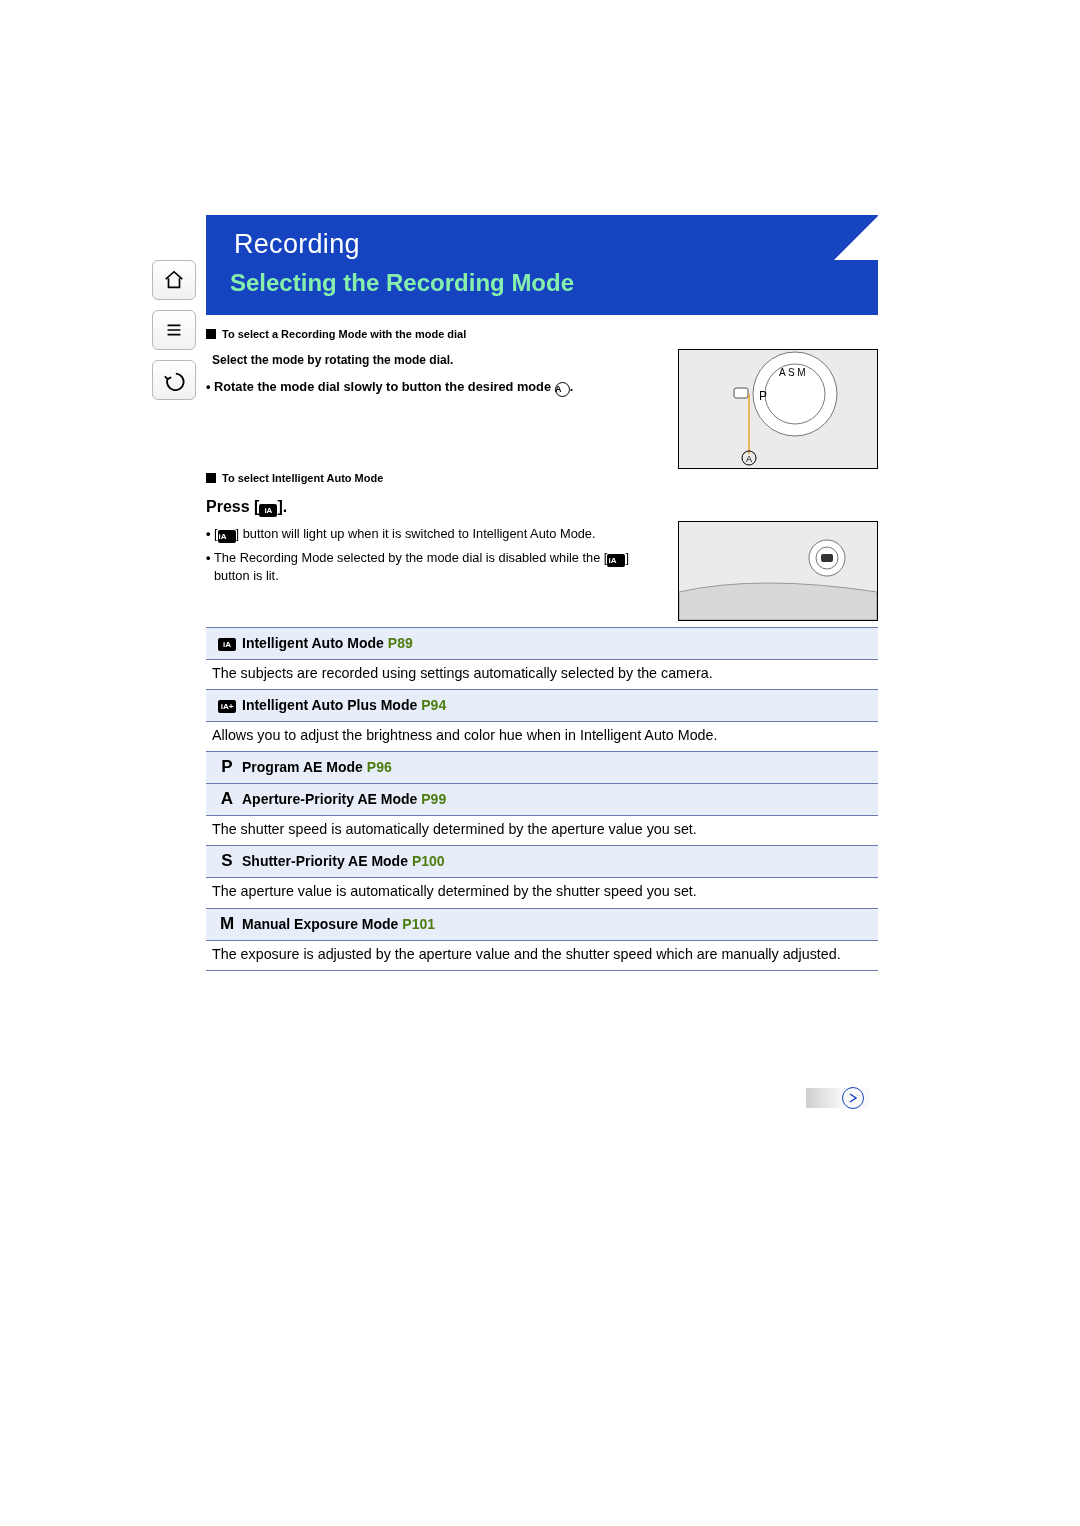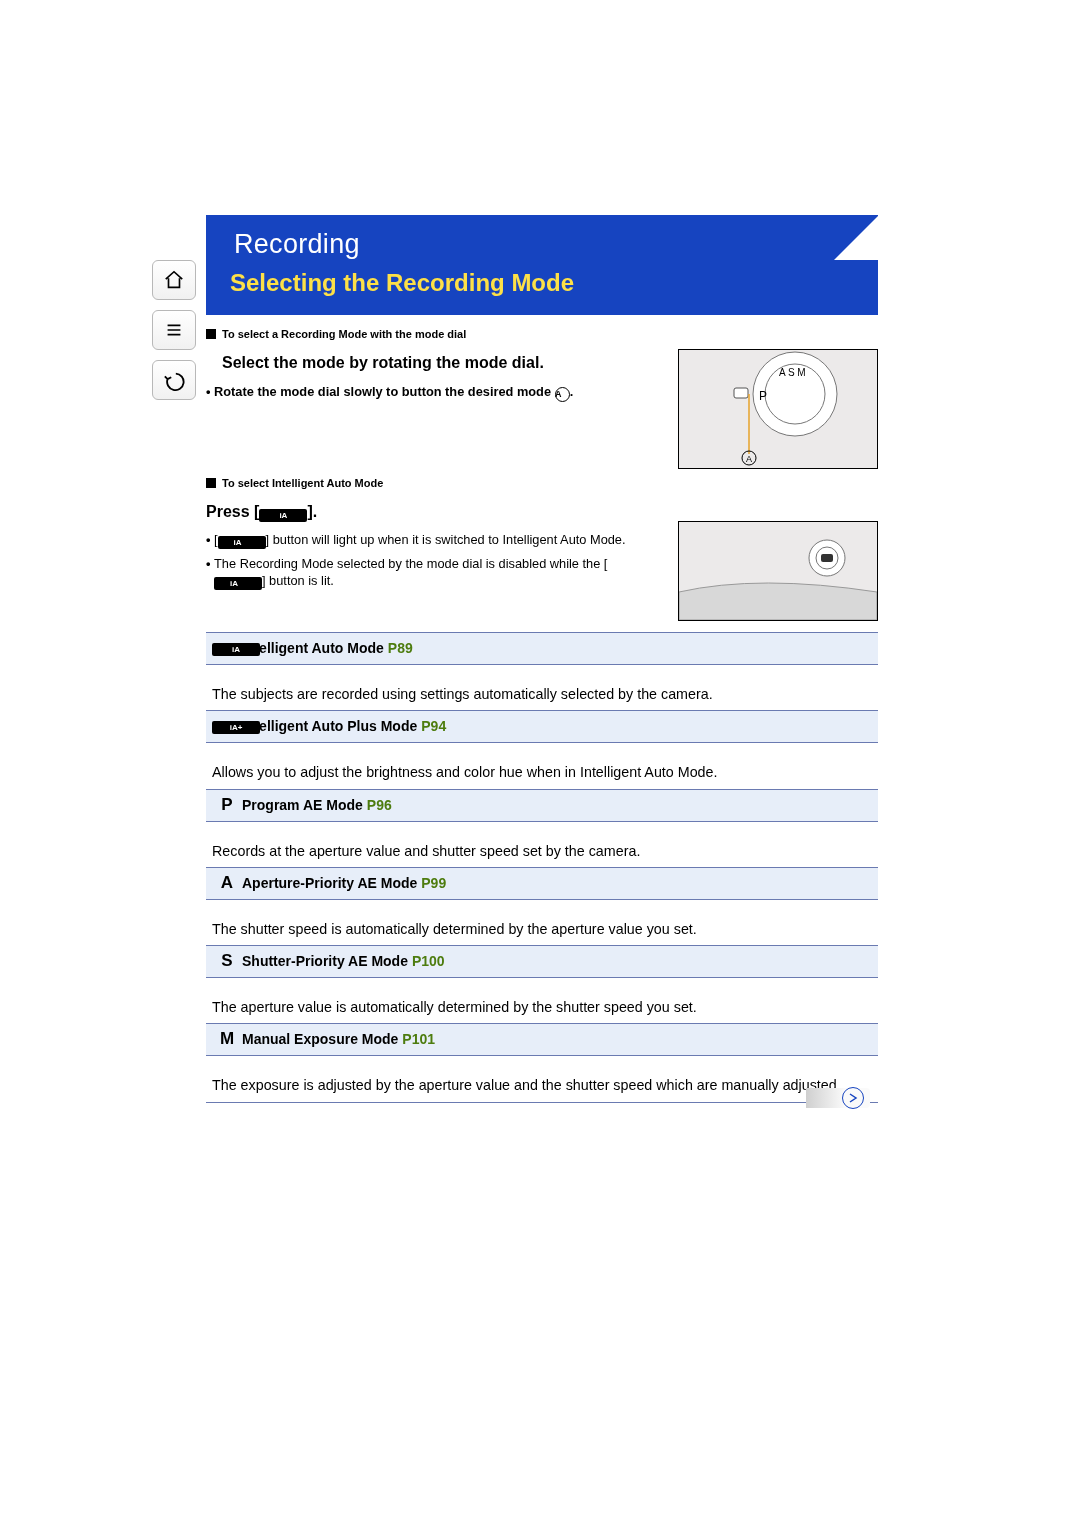--- a/index.html
+++ b/index.html
@@ -54,21 +54,21 @@
     border-right: 45px solid #ffffff;
   }
   .breadcrumb {
     color: #ffffff;
     font-size: 27px;
     font-weight: 400;
     padding: 14px 0 0 28px;
     letter-spacing: 0.3px;
   }
   .chapter-title {
-    color: #fde047;
+    color: #86efac;
     font-size: 24px;
     font-weight: bold;
     padding: 9px 0 0 24px;
   }
   .content {
     position: absolute;
     left: 206px;
     top: 327px;
     width: 672px;
     font-size: 14.3px;
@@ -82,22 +82,22 @@
   .sub-heading::before {
     content: "";
     display:inline-block;
     width:10px;height:10px;
     background:#000;
     margin-right:6px;
     vertical-align: -1px;
   }
   .instruction {
     font-weight: bold;
-    font-size: 16px;
-    margin: 0 0 10px 16px;
+    font-size: 12px;
+    margin: 0 0 10px 6px;
   }
   .note {
     font-size: 12.8px;
     margin: 0 0 6px 0;
     padding-left: 8px;
     text-indent: -8px;
   }
   .note::before { content: "• "; font-weight:bold;}
   .note.bold { font-weight: bold; }
   .circled {
@@ -117,21 +117,21 @@
     height: 13px;
     background:#000;
     color:#fff;
     border-radius:2px;
     font-size:8px;
     font-weight:bold;
     text-align:center;
     line-height:13px;
     vertical-align:-1px;
     font-family:Arial;
-    padding:0 15px;
+    padding:0 0;
   }
   .press-line {
     font-weight: bold;
     font-size: 16px;
     margin: 8px 0 8px 0;
   }
   .section2 { margin-top: 74px; }
   .textcol { width: 430px; }
   .diagram {
     position:absolute;
@@ -161,21 +161,21 @@
   .mode-row-h .sym {
     width: 30px;
     font-size: 17px;
     font-weight: bold;
     font-family: Arial;
     text-align:center;
   }
   .mode-row-h .sym .ia-icon{ vertical-align:1px;}
   .mode-row-h .pref { color:#4d7c0f; font-weight:bold; margin-left:4px;}
   .mode-row-d {
-    padding: 20px 6px 6px 6px;
+    padding: 4px 6px 6px 6px;
     font-size: 14.3px;
     border-bottom: 1px solid #6a7ab1;
   }
   .pagenum {
     position:absolute;
     left: 0; right: 0;
     bottom: 402px;
     text-align:center;
     font-size: 18px;
     text-decoration: underline;
@@ -288,21 +288,20 @@
           <span class="sym"><span class="ia-icon">iA+</span></span>
           <span>Intelligent Auto Plus Mode </span>
           <a class="pref">P94</a>
         </div>
         <div class="mode-row-d">Allows you to adjust the brightness and color hue when in Intelligent Auto Mode.</div>
         <div class="mode-row-h">
           <span class="sym">P</span>
           <span>Program AE Mode </span>
           <a class="pref">P96</a>
         </div>
-        <div class="mode-row-d">Records at the aperture value and shutter speed set by the camera.</div>
         <div class="mode-row-h">
           <span class="sym">A</span>
           <span>Aperture-Priority AE Mode </span>
           <a class="pref">P99</a>
         </div>
         <div class="mode-row-d">The shutter speed is automatically determined by the aperture value you set.</div>
         <div class="mode-row-h">
           <span class="sym">S</span>
           <span>Shutter-Priority AE Mode </span>
           <a class="pref">P100</a>

